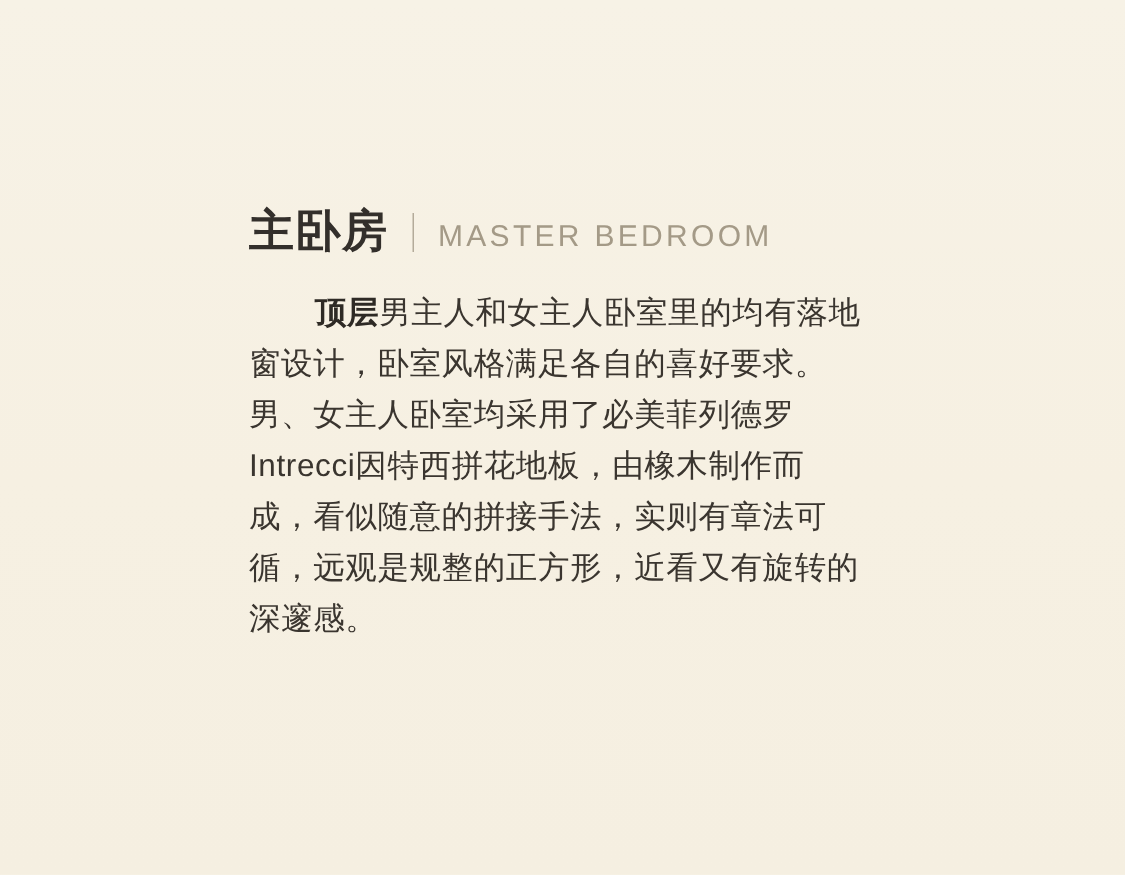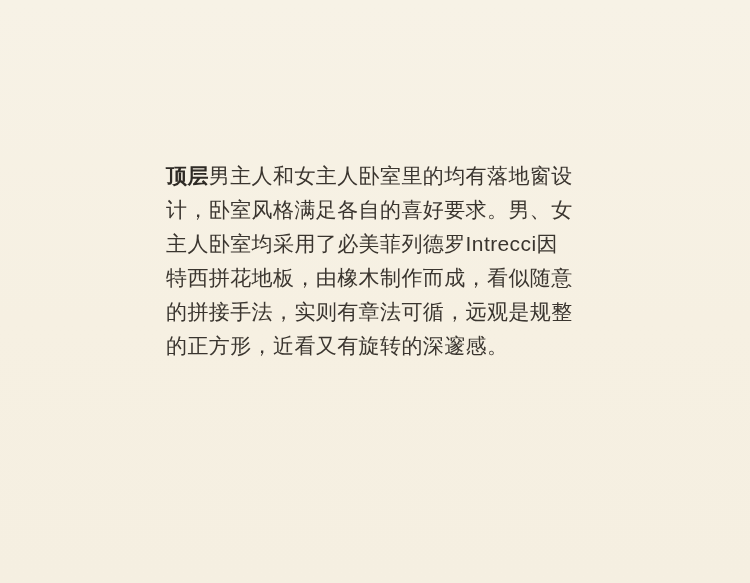--- a/index.html
+++ b/index.html
@@ -57,25 +57,31 @@
     font-size: 21px;
     line-height: 1.62;
     color: #3a352f;
     letter-spacing: 0.4px;
     text-align: left;
     width: 408px;
   }
   .body-text .lead {
     font-weight: bold;
     color: #2e2a25;
+    margin-left: 44px;
   }
 </style>
 </head>
 <body>
 
 <div class="page">
   <div class="content">
 
+    <div class="heading-row">
+      <span class="heading-cn">主卧房</span>
+      <span class="heading-divider"></span>
+      <span class="heading-en">MASTER BEDROOM</span>
+    </div>
 
     <p class="body-text"><span class="lead">顶层</span><span>男主人和女主人卧室里的均有落地窗设计，卧室风格满足各自的喜好要求。男、女主人卧室均采用了必美菲列德罗Intrecci因特西拼花地板，由橡木制作而成，看似随意的拼接手法，实则有章法可循，远观是规整的正方形，近看又有旋转的深邃感。</span></p>
 
   </div>
 </div>
 
 </body></html>

